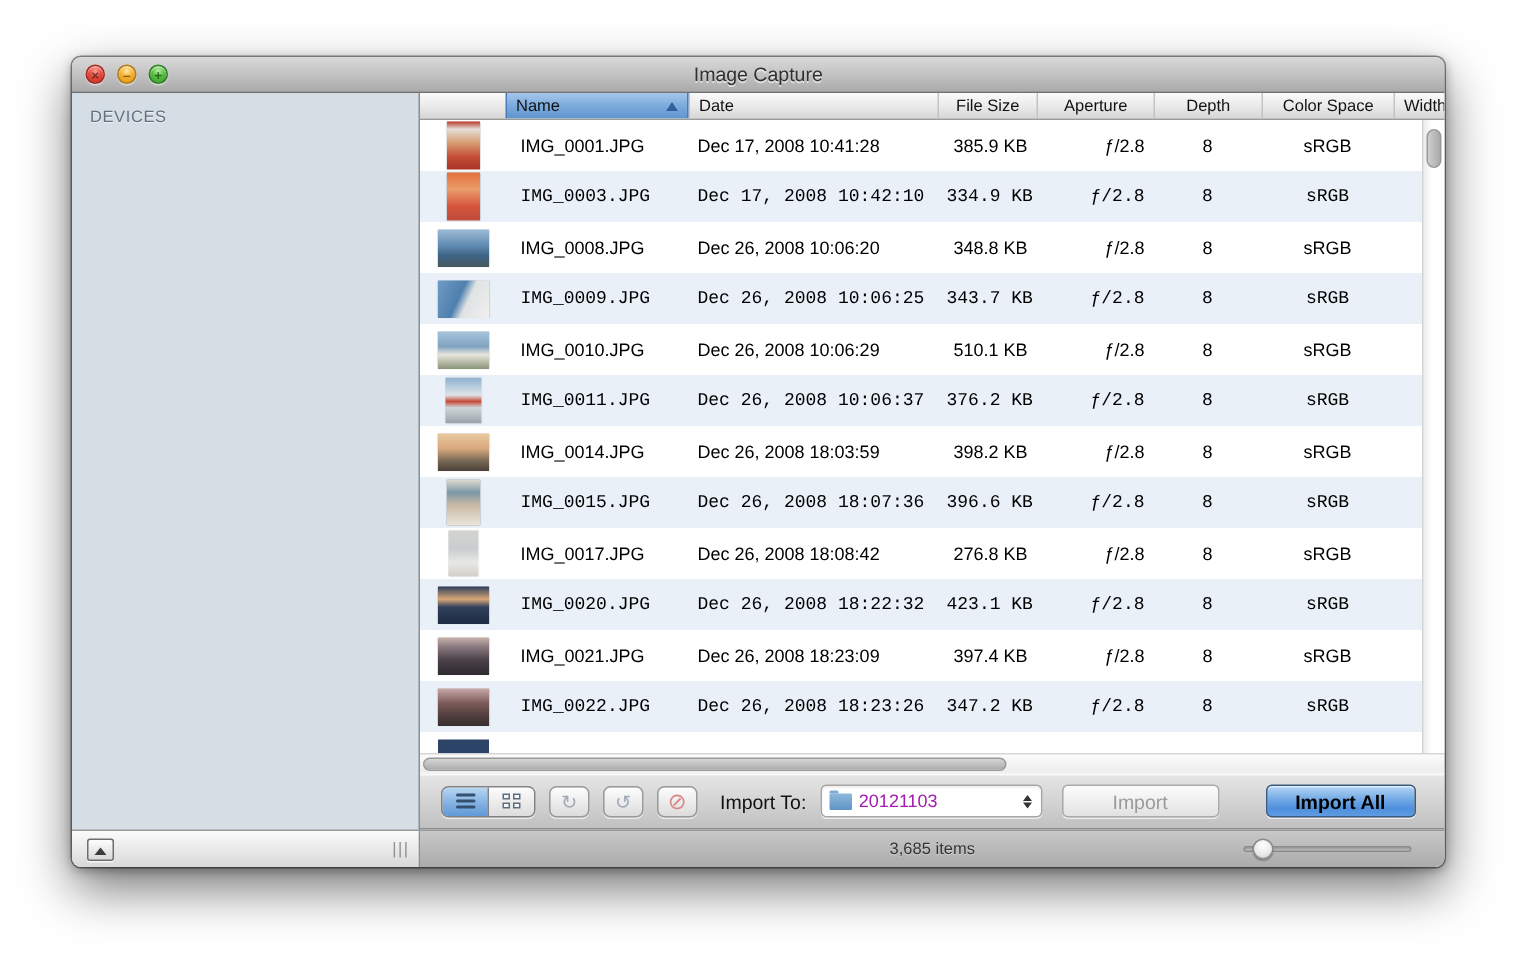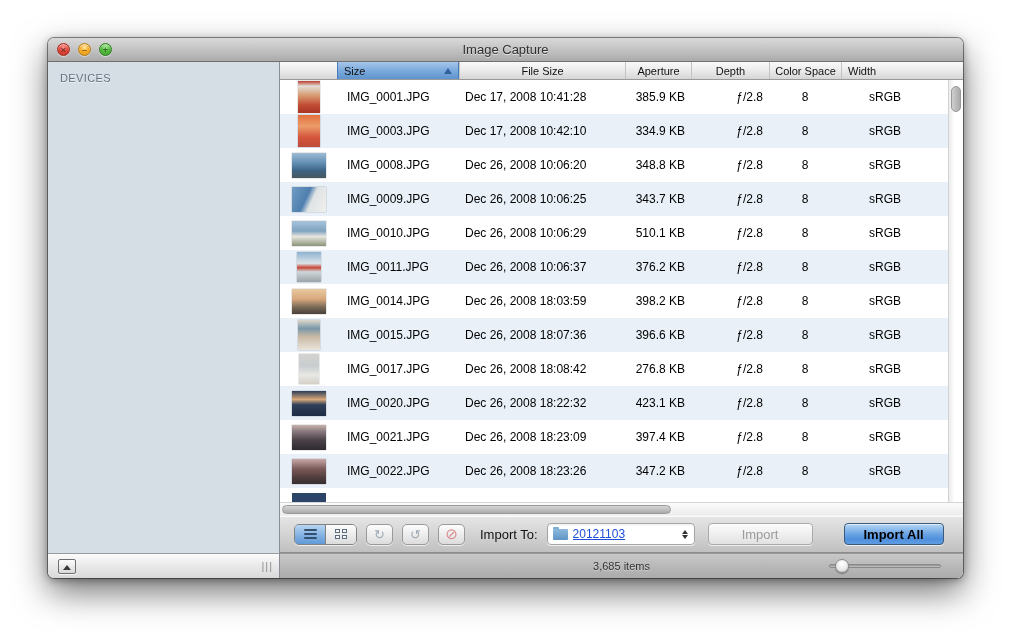--- a/index.html
+++ b/index.html
@@ -68,21 +68,21 @@
   .th.sorted {
     background:linear-gradient(180deg,#a7c6ea 0%,#7fadde 45%,#6094ce 100%);
     border-left:1px solid #4a7cba; border-right:1px solid #4a7cba;
     position:relative; justify-content:flex-start;
   }
   .sort-arrow { position:absolute; right:6px; width:0; height:0; border-left:4px solid transparent; border-right:4px solid transparent; border-bottom:6px solid #30609c; }
 
   .tbody { flex:1; position:relative; background:#ffffff; overflow:hidden;padding-left:24px; }
   .rows { position:absolute; left:0; top:0; right:15px; }
   .row { height:34px; display:grid; grid-template-columns:57px 122px 166px 66px 78px 72px 88px 1fr; align-items:center; font-size:12px; color:#000; background:#ffffff; }
-  .row.alt { background:#e9f0f8; }
+  .row.alt { background:#e9f0f8;font-family:Liberation Mono, monospace; }
   .cell { padding:0 6px; white-space:nowrap; overflow:hidden; }
   .cell.c-name { padding-left:10px; }
   .cell.right { text-align:right; }
   .cell.center { text-align:center; }
   .thumb-wrap { display:flex; align-items:center; justify-content:center; height:100%; }
   .thumb { box-shadow:0 0 1px rgba(0,0,0,0.5); }
   .partial-row { height:15px; background:#ffffff; display:grid; grid-template-columns:57px 1fr; }
   .partial-thumb { margin:5px auto 0; width:34px; height:10px; }
 
   .vscroll { position:absolute; top:0; right:0; bottom:0; width:15px; background:linear-gradient(90deg,#ececec,#ffffff 40%); border-left:1px solid #d2d2d2; }
@@ -106,21 +106,21 @@
   .grid-glyph { display:grid; grid-template-columns:5px 5px; grid-template-rows:4px 4px; gap:2px; }
   .grid-glyph i { display:block; border:1px solid #5d6d7d; background:#f5f7f9; }
 
   .tool-btn { width:27px; height:21px; border:1px solid #9a9a9a; border-radius:5px; background:linear-gradient(180deg,#fdfdfd,#dcdcdc); display:flex; align-items:center; justify-content:center; font-size:13px; color:#a0aab4; box-shadow:0 1px 0 rgba(255,255,255,0.7); }
   .tool-btn.delete { color:#d98a8a; font-size:15px; }
 
   .import-label { font-size:13px; color:#111; margin-left:6px; white-space:nowrap; }
   .popup { height:22px; width:148px; background:#ffffff; border:1px solid #a6a6a6; border-radius:4px; display:flex; align-items:center; padding:0 5px; gap:5px; box-shadow:0 1px 0 rgba(255,255,255,0.7), inset 0 1px 2px rgba(0,0,0,0.08); }
   .folder-icon { width:15px; height:11px; background:linear-gradient(180deg,#8db8dd,#5e94c4); border-radius:1px; position:relative; flex:0 0 15px; }
   .folder-icon::before { content:""; position:absolute; top:-2px; left:0; width:6px; height:2px; background:#7fabd4; border-radius:1px 1px 0 0; }
-  .popup-text { font-size:12px; color:#1d4ed8; flex:1; overflow:hidden; white-space:nowrap;text-decoration:underline; }
+  .popup-text { font-size:12px; color:#a21caf; flex:1; overflow:hidden; white-space:nowrap; }
   .popup-arrows { display:flex; flex-direction:column; gap:1px; align-items:center; flex:0 0 8px; }
   .popup-arrows .up { width:0; height:0; border-left:3px solid transparent; border-right:3px solid transparent; border-bottom:4px solid #333; }
   .popup-arrows .dn { width:0; height:0; border-left:3px solid transparent; border-right:3px solid transparent; border-top:4px solid #333; }
 
   .btn { height:22px; border-radius:4px; font-size:13px; display:flex; align-items:center; justify-content:center; white-space:nowrap; }
   .btn.import { width:105px; margin-left:4px; border:1px solid #ababab; background:linear-gradient(180deg,#fcfcfc,#e2e2e2); color:#9a9a9a; box-shadow:0 1px 0 rgba(255,255,255,0.7); }
   .btn.import-all { width:100px; margin-left:22px; border:1px solid #3c5a7c; background:linear-gradient(180deg,#b5d7f5 0%,#72a9e6 45%,#4f8fdc 75%,#5e9be2 100%); color:#000; font-weight:bold; box-shadow:0 1px 0 rgba(255,255,255,0.7), inset 0 1px 0 rgba(255,255,255,0.6); }
 
   
   .statusbar {
@@ -158,23 +158,26 @@
           </div>
         <div class="grip">|||</div>
       </div>
     </div>
 
     <div class="main">
 
       <div class="thead">
         <div class="th"></div>
         <div class="th sorted">
-          <span>Size</span>
+          <span>Name</span>
           <span class="sort-arrow"></span>
         </div>
+        <div class="th">
+            <span>Date</span>
+          </div>
         <div class="th center">
             <span>File Size</span>
           </div>
         <div class="th center">
             <span>Aperture</span>
           </div>
         <div class="th center">
             <span>Depth</span>
           </div>
         <div class="th center">

